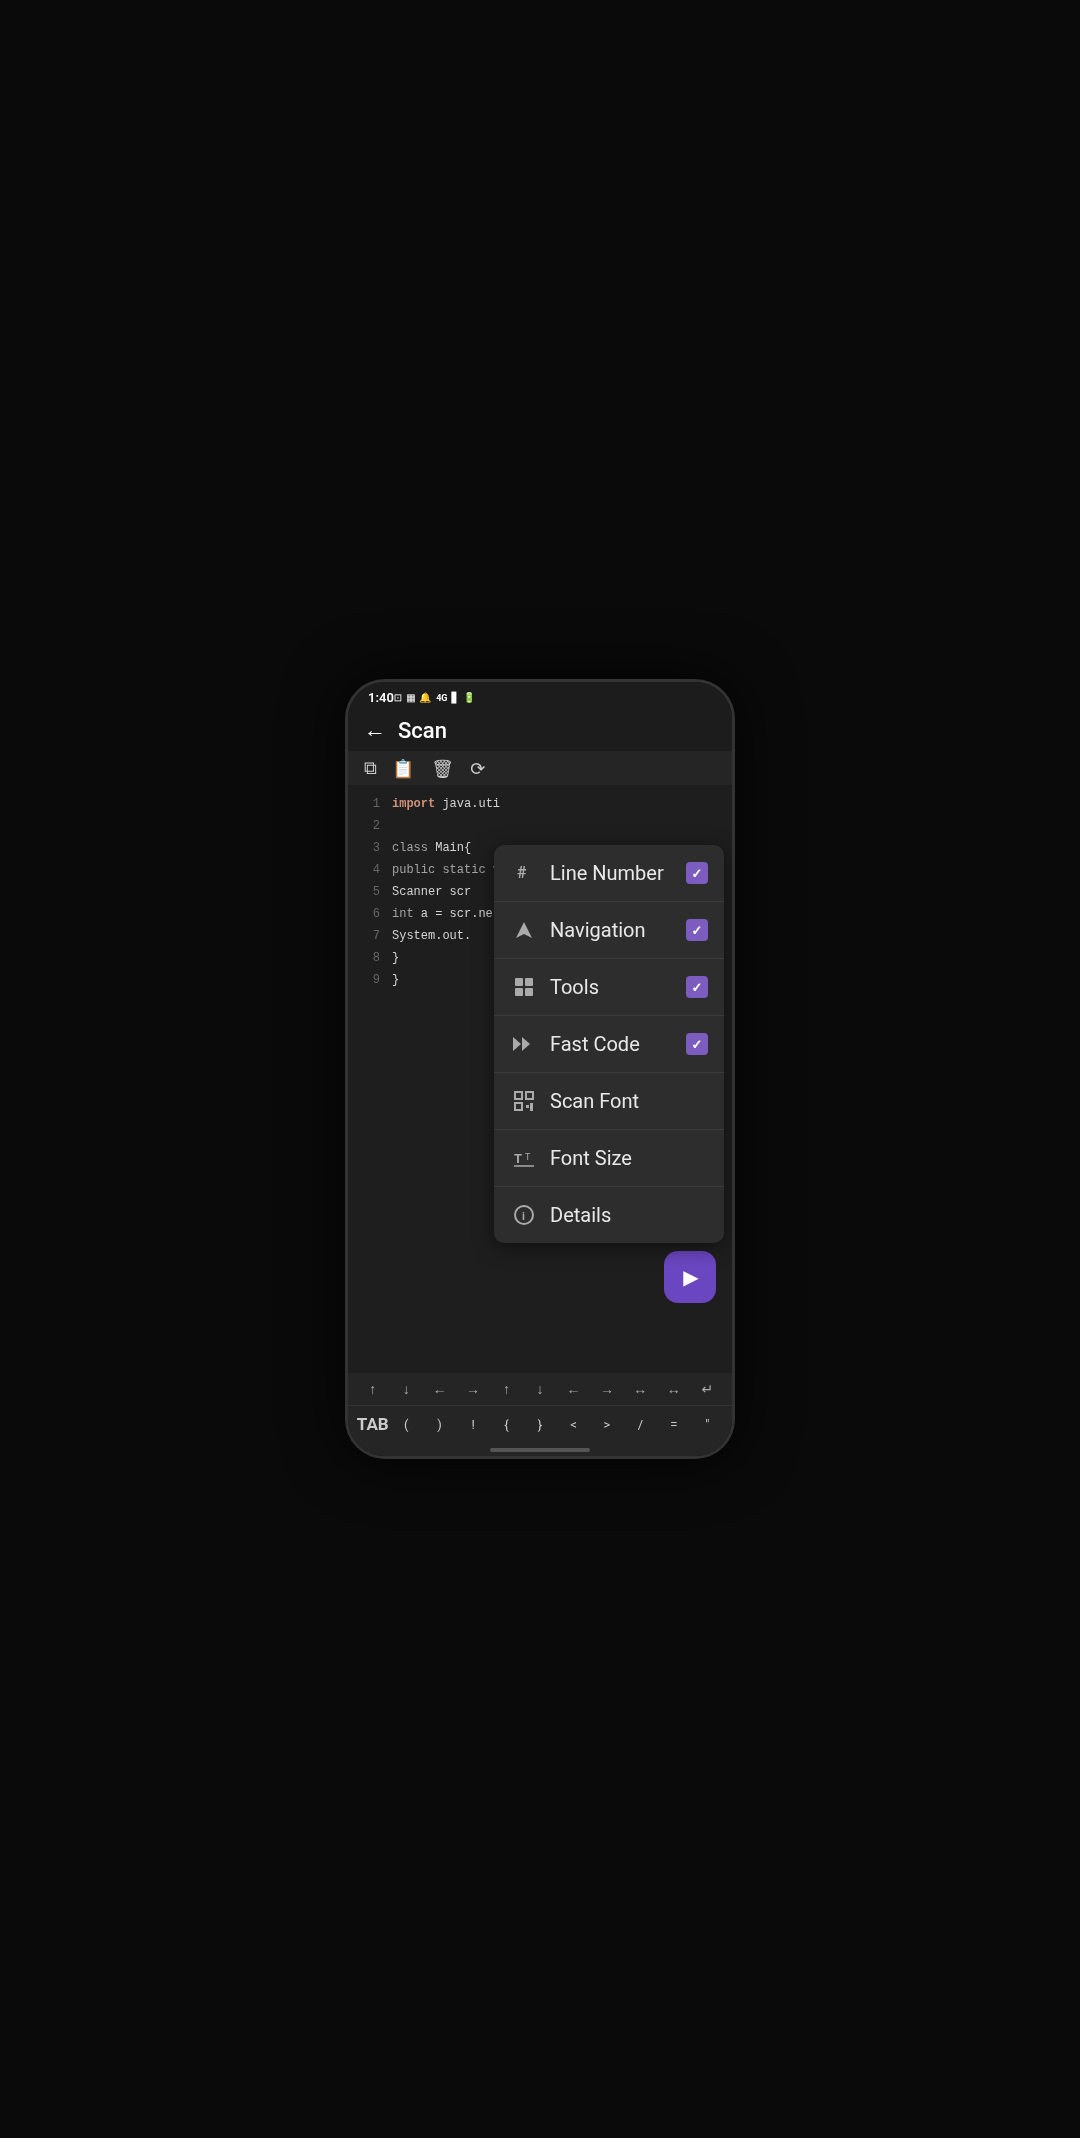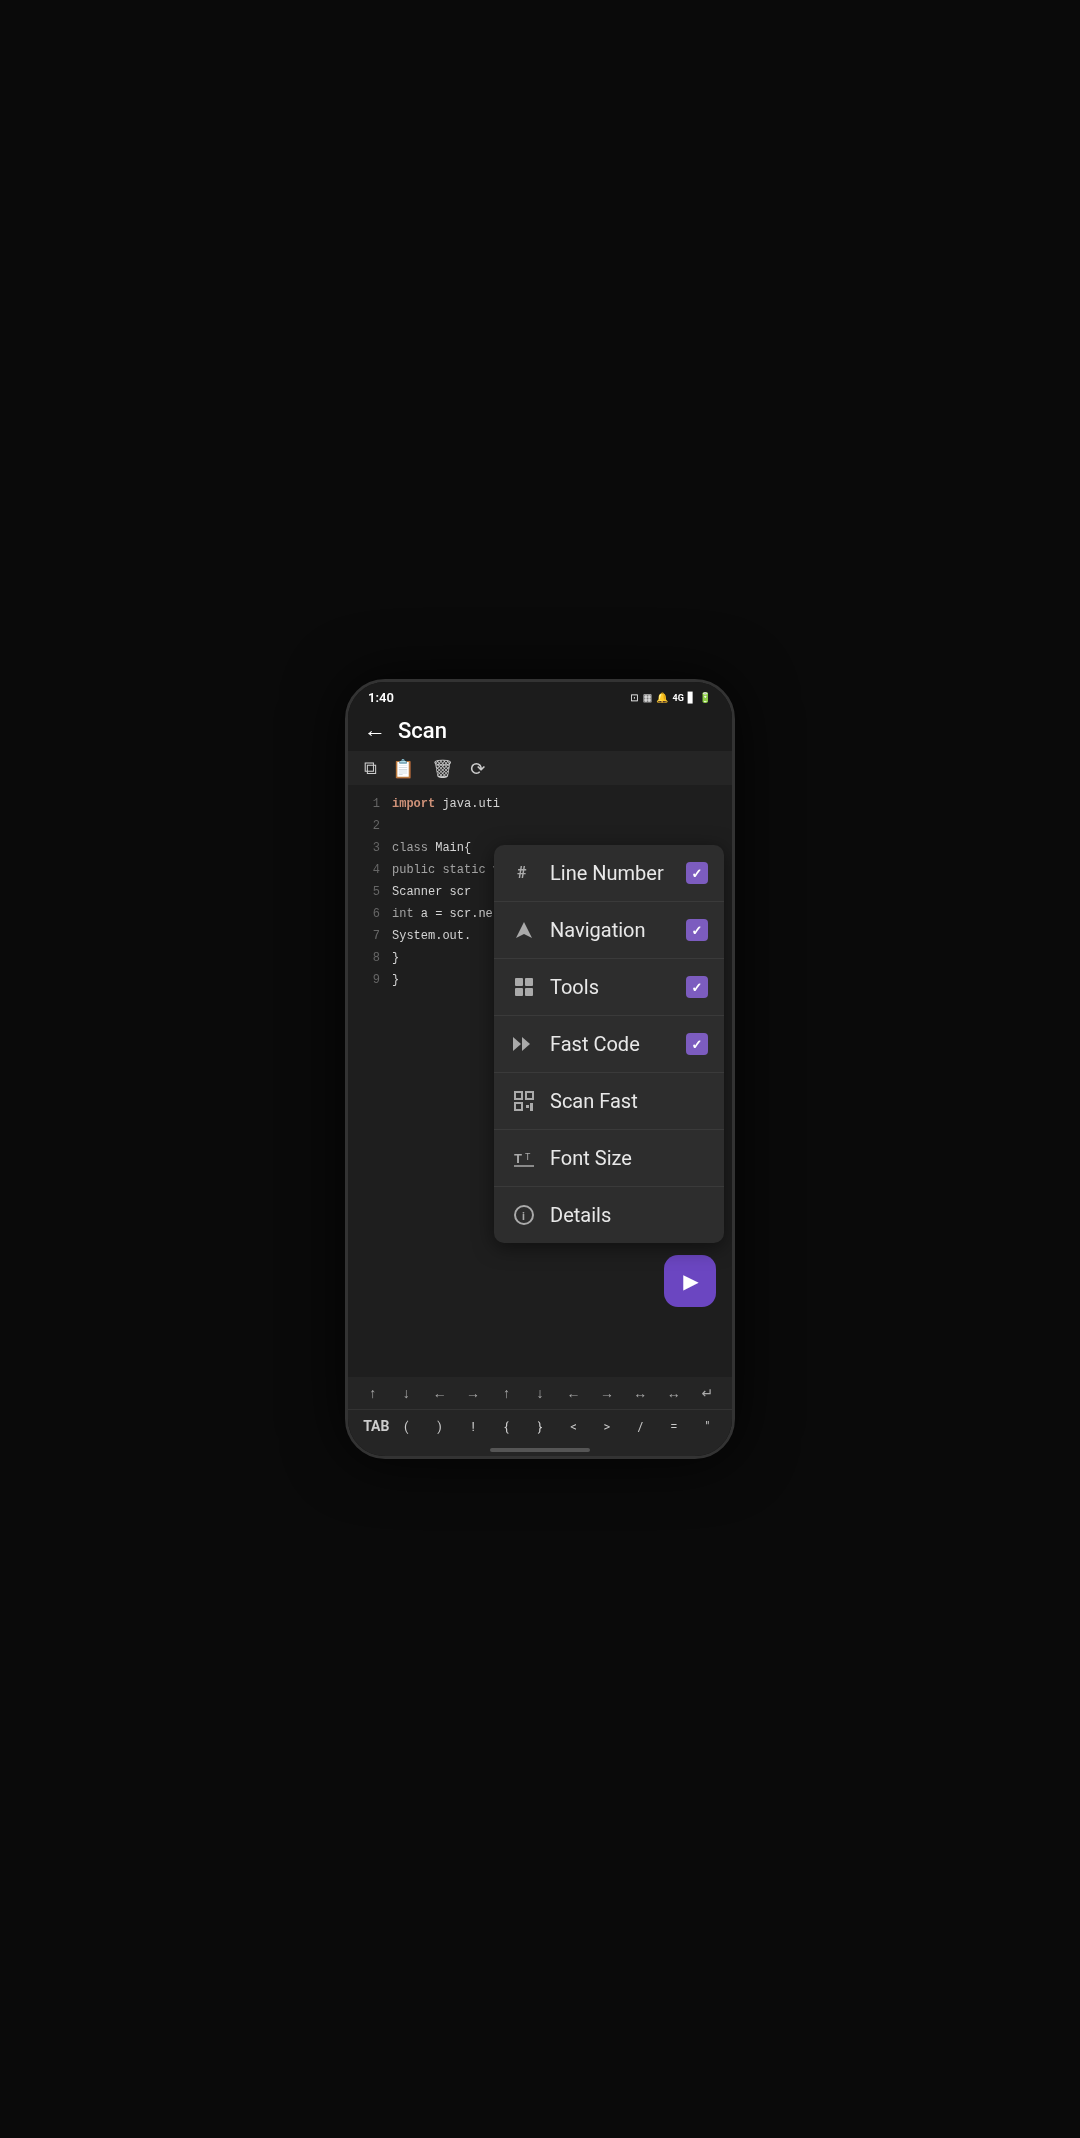--- a/index.html
+++ b/index.html
@@ -25,21 +25,21 @@
       width: 100%;
       height: 100%;
       background: #1c1c1c;
       display: flex;
       flex-direction: column;
       overflow: hidden;
     }
     
     .status-bar {
       display: flex;
-      justify-content: space-between;
+      justify-content: flex-start;
       align-items: center;
       padding: 8px 20px 4px;
       background: #1c1c1c;
       flex-shrink: 0;
     }
     .status-time {
       color: #fff;
       font-size: 13px;
       font-weight: 600;
     }
@@ -216,23 +216,22 @@
     }
     .special-key {
       flex: 1;
       text-align: center;
       color: #ccc;
       font-size: 13px;
       padding: 4px 0;
       cursor: pointer;
     }
     .tab-key {
-      font-size: 14px;
+      font-size: 17px;
       font-weight: bold;
-      text-align: right;
     }
     
     .home-indicator {
       width: 100px;
       height: 4px;
       background: #555;
       border-radius: 2px;
       margin: 6px auto 4px;
     }
   </style>
@@ -355,21 +354,21 @@
         <div class="menu-item">
           <div class="menu-icon">
             <svg width="20" height="20" viewBox="0 0 20 20">
               <rect x="1" y="1" width="7" height="7" fill="none" stroke="#aaa" stroke-width="2"></rect>
               <rect x="12" y="1" width="7" height="7" fill="none" stroke="#aaa" stroke-width="2"></rect>
               <rect x="1" y="12" width="7" height="7" fill="none" stroke="#aaa" stroke-width="2"></rect>
               <rect x="12" y="14" width="3" height="3" fill="#aaa"></rect>
               <rect x="16" y="12" width="3" height="8" fill="#aaa"></rect>
             </svg>
           </div>
-          <span class="menu-label">Scan Fast</span>
+          <span class="menu-label">Scan Font</span>
         </div>
 
         <div class="menu-item">
           <div class="menu-icon">
             <svg width="22" height="20" viewBox="0 0 22 20">
               <text x="1" y="15" fill="#aaa" font-size="13" font-weight="bold">T</text>
               <text x="12" y="12" fill="#aaa" font-size="9">T</text>
               <line x1="1" y1="18" x2="21" y2="18" stroke="#aaa" stroke-width="1.5"></line>
             </svg>
           </div>

